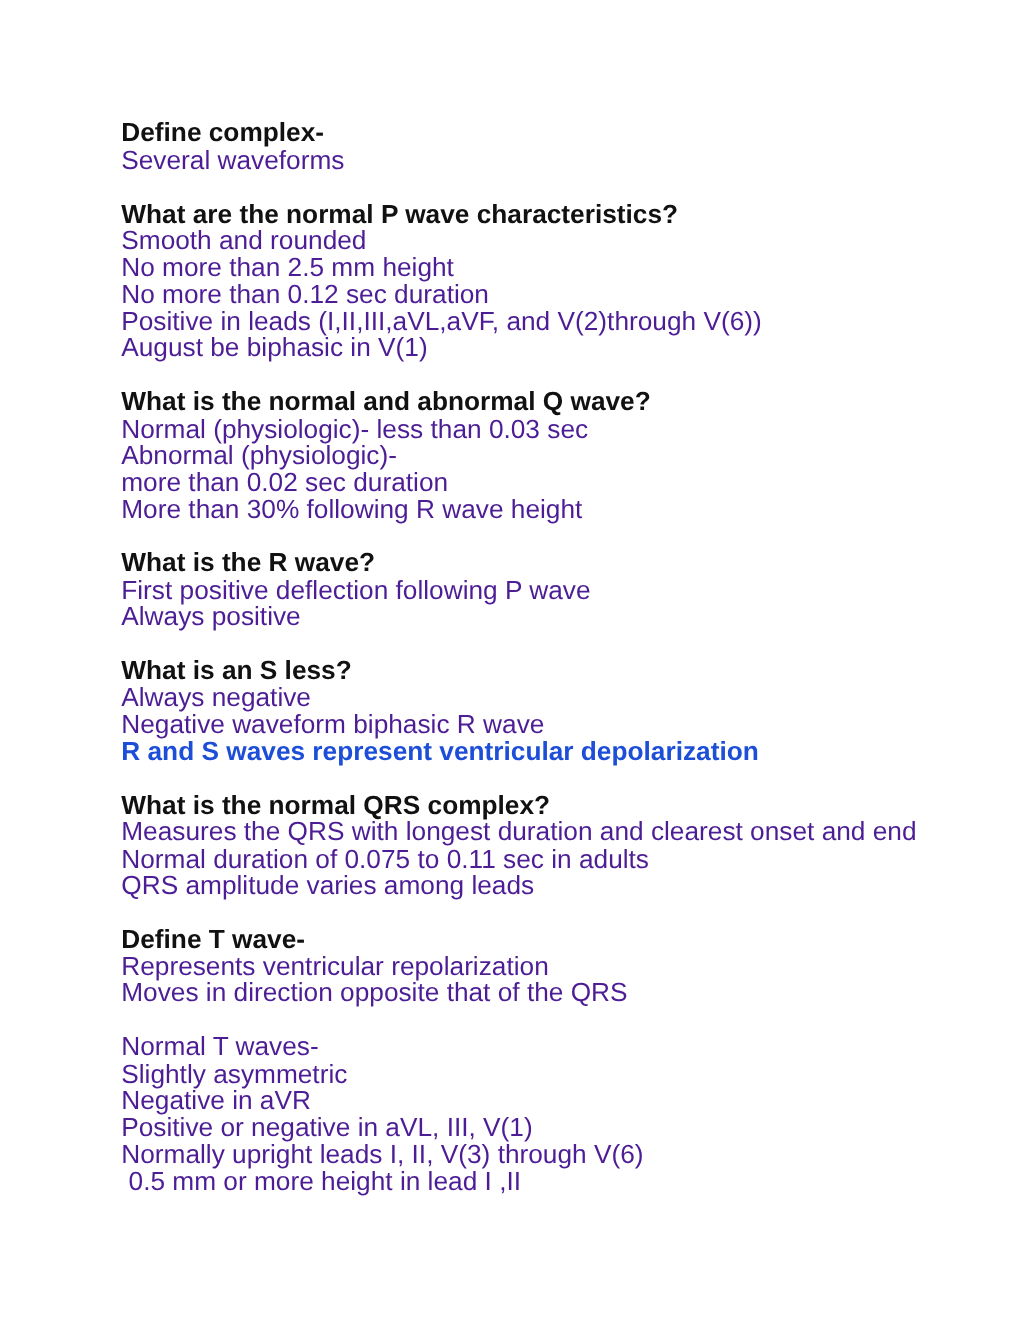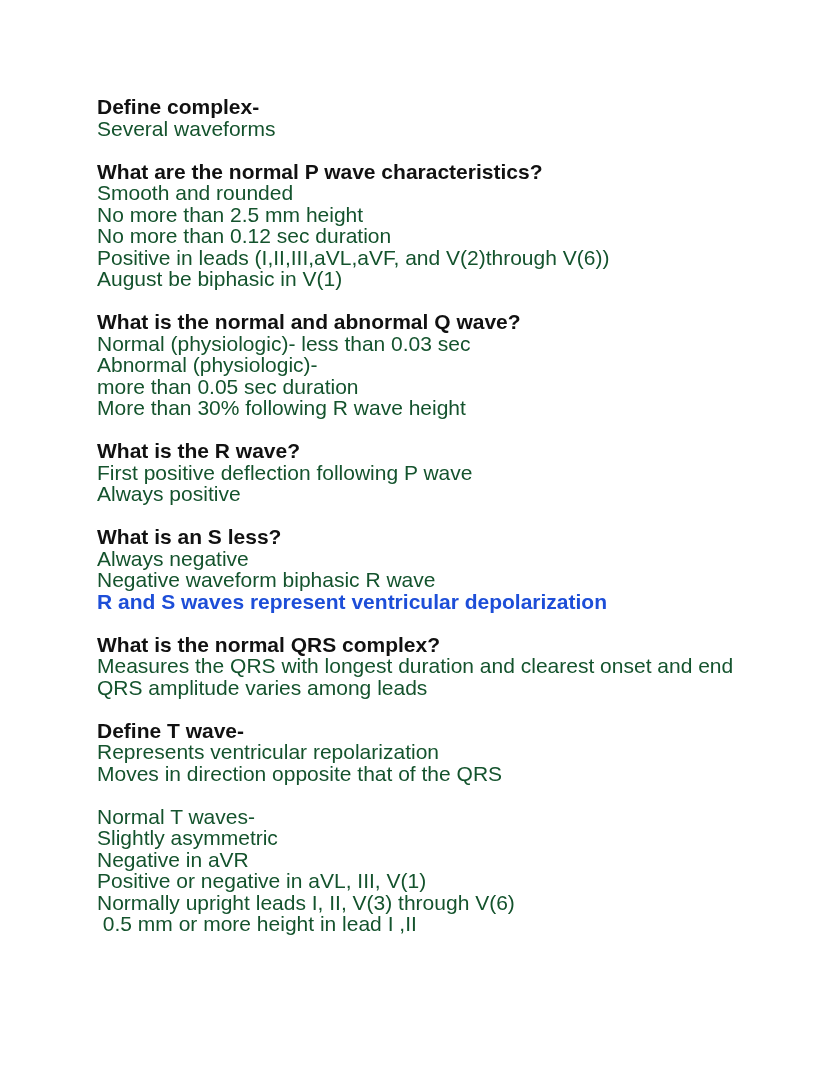--- a/index.html
+++ b/index.html
@@ -4,21 +4,21 @@
   <style>
     html, body { margin: 0; padding: 0; background: #ffffff; }
     body { width: 828px; height: 1071px; position: relative; overflow: hidden; }
     .page {
       position: absolute; left: 97px; top: 96px; width: 700px;
       font-family: "Liberation Sans", sans-serif;
       font-size: 21px; line-height: 21.5px;
     }
     .section { margin-bottom: 21.5px; }
     .heading { color: #111111; font-weight: bold; }
-    .line { color: #14532d; white-space: pre; }
+    .line { color: #4c1d95; white-space: pre; }
     .line.bold { font-weight: bold; color: #1d4ed8; }
   </style>
 </head>
 <body>
 
 <div class="page" id="page">
     <div class="section">
       <div class="heading">Define complex-</div>
       <div class="line">Several waveforms</div>
     </div>
@@ -27,37 +27,38 @@
       <div class="line">Smooth and rounded</div>
       <div class="line">No more than 2.5 mm height</div>
       <div class="line">No more than 0.12 sec duration</div>
       <div class="line">Positive in leads (I,II,III,aVL,aVF, and V(2)through V(6))</div>
       <div class="line">August be biphasic in V(1)</div>
     </div>
     <div class="section">
       <div class="heading">What is the normal and abnormal Q wave?</div>
       <div class="line">Normal (physiologic)- less than 0.03 sec</div>
       <div class="line">Abnormal (physiologic)-</div>
-      <div class="line">more than 0.05 sec duration</div>
+      <div class="line">more than 0.02 sec duration</div>
       <div class="line">More than 30% following R wave height</div>
     </div>
     <div class="section">
       <div class="heading">What is the R wave?</div>
       <div class="line">First positive deflection following P wave</div>
       <div class="line">Always positive</div>
     </div>
     <div class="section">
       <div class="heading">What is an S less?</div>
       <div class="line">Always negative</div>
       <div class="line">Negative waveform biphasic R wave</div>
       <div class="line bold">R and S waves represent ventricular depolarization</div>
     </div>
     <div class="section">
       <div class="heading">What is the normal QRS complex?</div>
       <div class="line">Measures the QRS with longest duration and clearest onset and end</div>
+      <div class="line">Normal duration of 0.075 to 0.11 sec in adults</div>
       <div class="line">QRS amplitude varies among leads</div>
     </div>
     <div class="section">
       <div class="heading">Define T wave-</div>
       <div class="line">Represents ventricular repolarization</div>
       <div class="line">Moves in direction opposite that of the QRS</div>
     </div>
     <div class="section">
       <div class="line">Normal T waves-</div>
       <div class="line">Slightly asymmetric</div>

